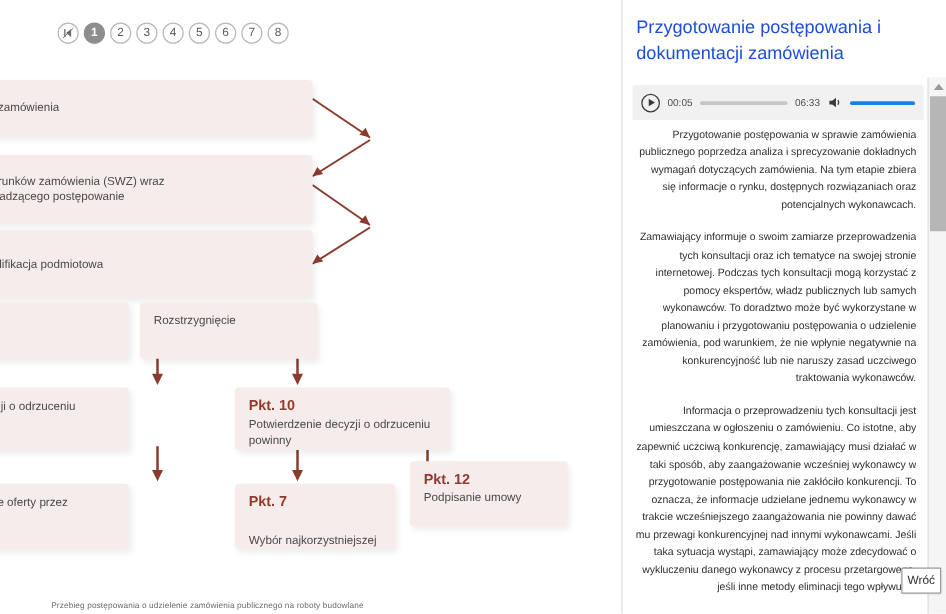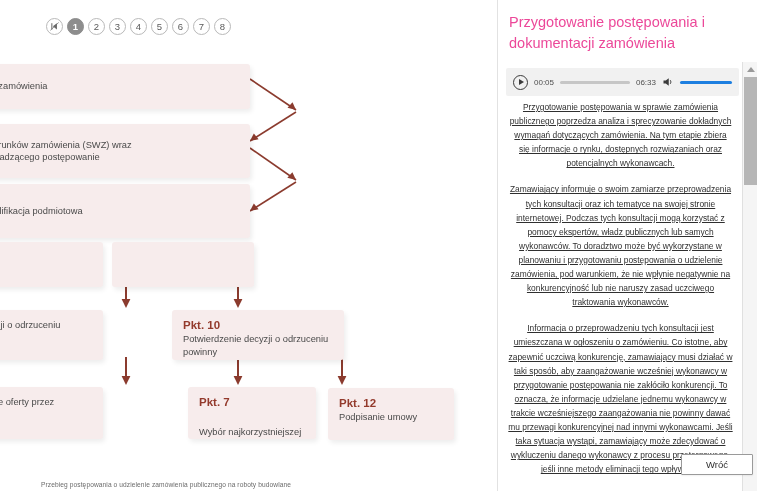--- a/index.html
+++ b/index.html
@@ -70,21 +70,21 @@
 
   
   #right-pane {
     position: absolute; left: 497px; top: 0;
     width: 260px; height: 491px;
     background: #ffffff;
     border-left: 1px solid #e2e2e2;
   }
   #rp-title {
     position: absolute; left: 11px; top: 12px; width: 228px;
-    font-size: 14.5px; line-height: 21px; color: #ec4899;
+    font-size: 14.5px; line-height: 21px; color: #1d4ed8;
   }
   #player {
     position: absolute; left: 8px; top: 68px;
     width: 233px; height: 28px;
     background: #f1f1f1; border-radius: 2px;
     display:flex; align-items:center; gap:6px; padding: 0 7px;
   }
   #play-btn {
     width: 15px; height: 15px; border-radius:50%;
     border: 1.6px solid #3b3b3b; flex:none;
@@ -101,40 +101,40 @@
   #spk { width:12px; height:12px; flex:none; cursor:pointer; }
   #vol { width:52px; height:3px; background:#1d7fe0; border-radius:2px; flex:none; cursor:pointer; }
 
   #rp-body {
     position: absolute; left: 10px; top: 100px;
     width: 225px; height: 385px;
     overflow: hidden;
   }
   #rp-body p {
     font-size: 8.4px; line-height: 14.1px; color: #2f2f2f;
-    margin-bottom: 12px; text-align: center; text-decoration: underline;
+    margin-bottom: 12px; text-align: right;
   }
 
   
   #sb {
     position:absolute; right:0; top:62px; width:15px; height:429px;
     background:#f5f5f5; border-left:1px solid #e0e0e0;
   }
   #sb-up {
     width:15px;height:14px;display:flex;align-items:center;justify-content:center;cursor:pointer;
   }
   #sb-up i { width:0;height:0;border-left:4px solid transparent;border-right:4px solid transparent;border-bottom:5px solid #9a9a9a; }
   #sb-thumb {
     position:absolute;left:1px;top:15px;width:13px;height:108px;
     background:#b6b6b6; cursor:pointer;
   }
 
   #back-btn {
     position:absolute; right:4px; bottom:16px;
-    padding:4px 24px; background:#fff; border:1px solid #9a9a9a;
+    padding:4px 4px; background:#fff; border:1px solid #9a9a9a;
     font-size:9.5px; color:#2f2f2f; cursor:pointer; border-radius:1px;
     box-shadow: 0 1px 2px rgba(0,0,0,.06);
   }
 </style>
 </head>
 <body>
 
 <div id="root">
 
   <div id="left-pane">
@@ -234,46 +234,47 @@
         <div class="d">ofert oraz kwalifikacja podmiotowa</div>
       </div>
 
 
 
       <div class="node centered" style="left:-72px;top:190px;width:175px;height:45px;">
         
       </div>
 
       <div class="node" style="left:112px;top:190px;width:142px;height:45px;">
+        <div class="d">Rozstrzygnięcie</div>
       </div>
 
       <div class="node" style="left:-72px;top:258px;width:175px;height:50px;">
         <div class="t"></div>
         <div class="d">zanienie decyzji o odrzuceniu</div>
       </div>
 
-      <div class="node" style="left:172px;top:258px;width:172px;height:50px;">
+      <div class="node" style="left:188px;top:258px;width:172px;height:50px;">
         <div class="t">Pkt. 10</div>
         <div class="d" style="white-space:pre-line;">Potwierdzenie decyzji o odrzuceniu
 powinny</div>
       </div>
 
       <div class="node" style="left:-72px;top:335px;width:175px;height:52px;">
         <div class="t"></div>
         <div class="d" style="white-space:pre-line;">ne rozpatrzenie oferty przez
 iającego</div>
       </div>
 
       <div class="node" style="left:188px;top:335px;width:128px;height:52px;">
         <div class="t">Pkt. 7</div>
         <div class="d" style="white-space:pre-line;margin-top:17px;">Wybór najkorzystniejszej
 oferty</div>
       </div>
 
-      <div class="node" style="left:328px;top:336px;width:126px;height:52px;">
+      <div class="node" style="left:328px;top:317px;width:126px;height:52px;">
         <div class="t">Pkt. 12</div>
         <div class="d">Podpisanie umowy</div>
       </div>
 
     </div>
 
     <div id="caption">Przebieg postępowania o udzielenie zamówienia publicznego na roboty budowlane</div>
   </div>
 
   <div id="right-pane">

